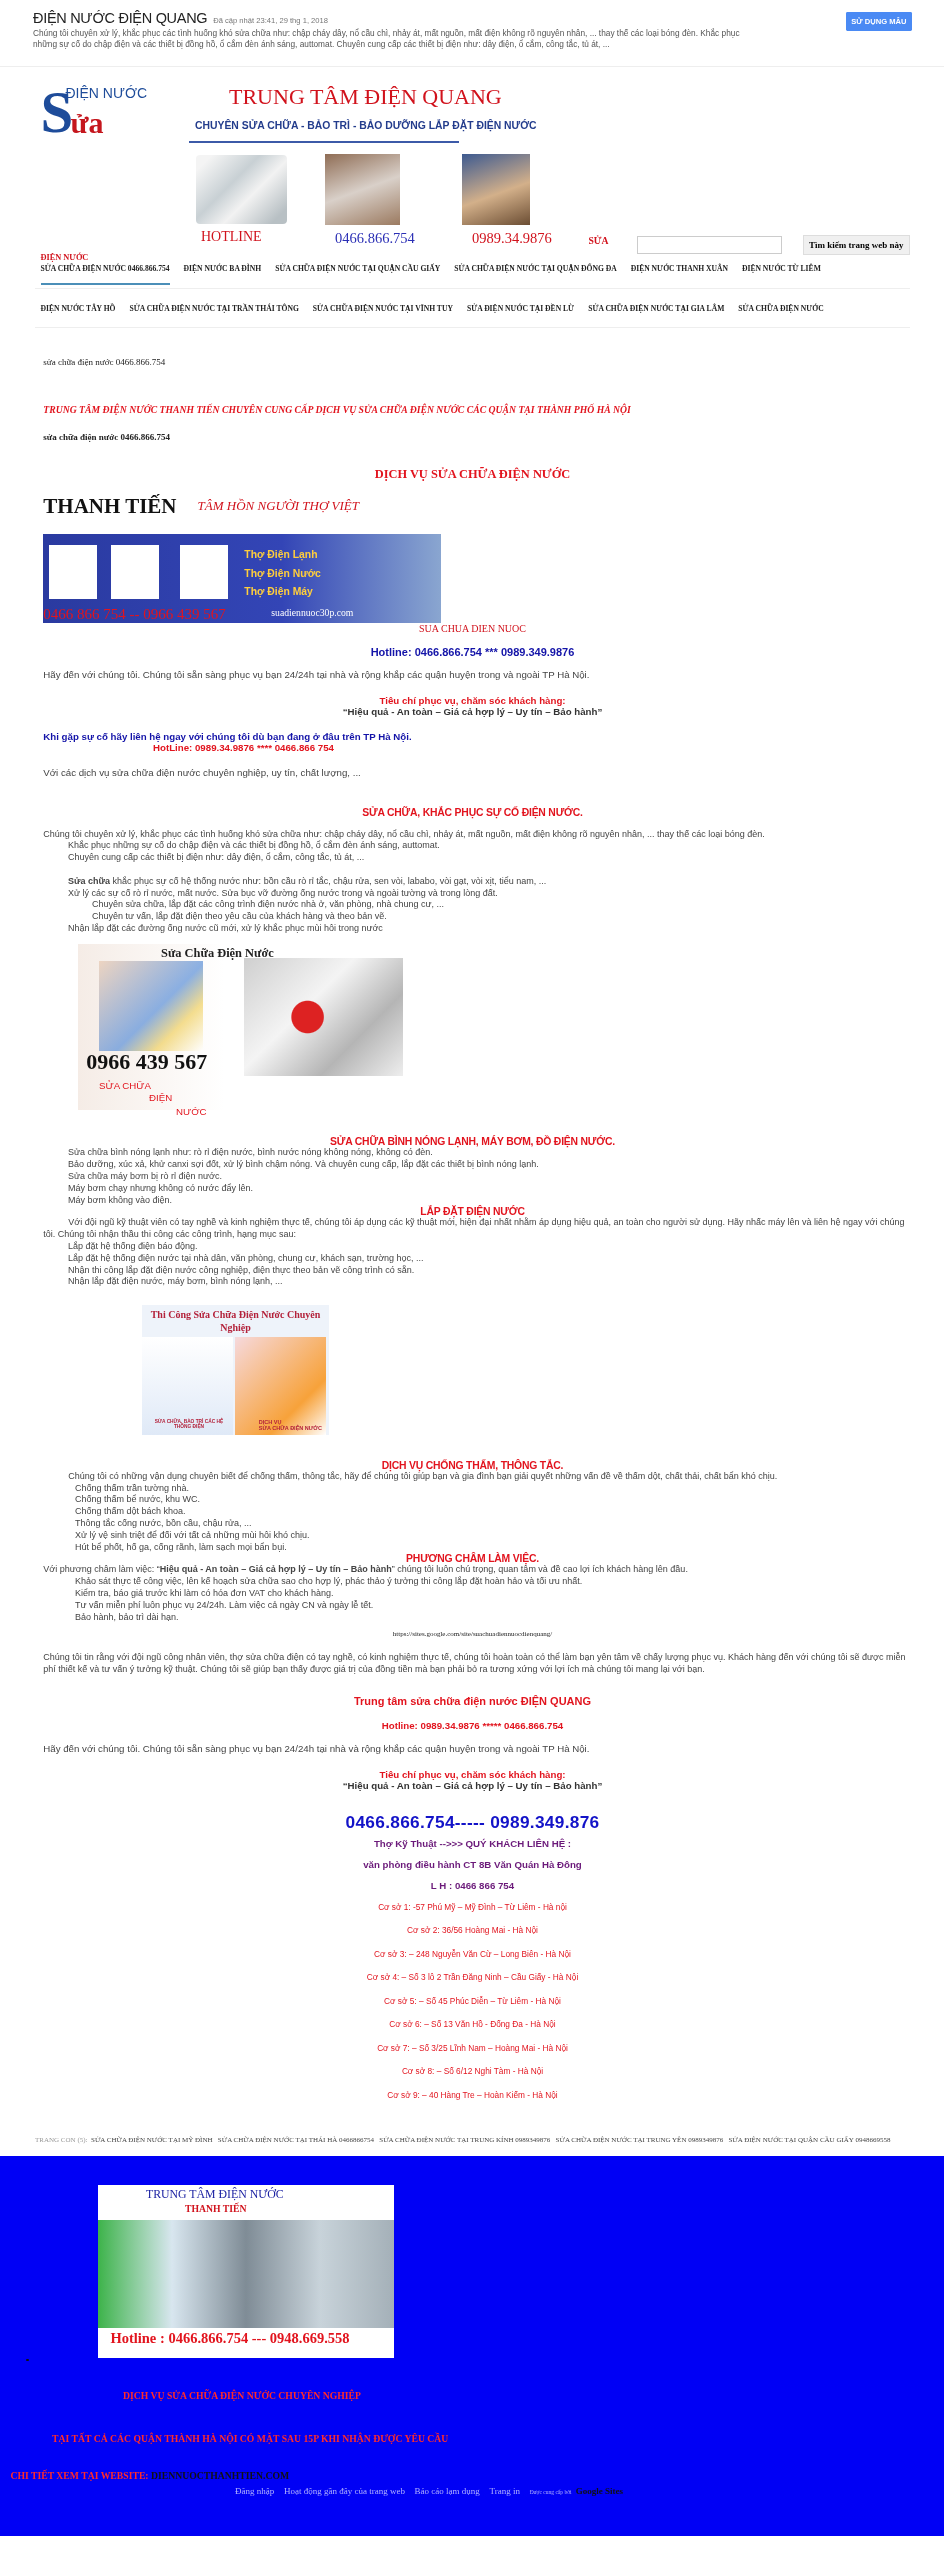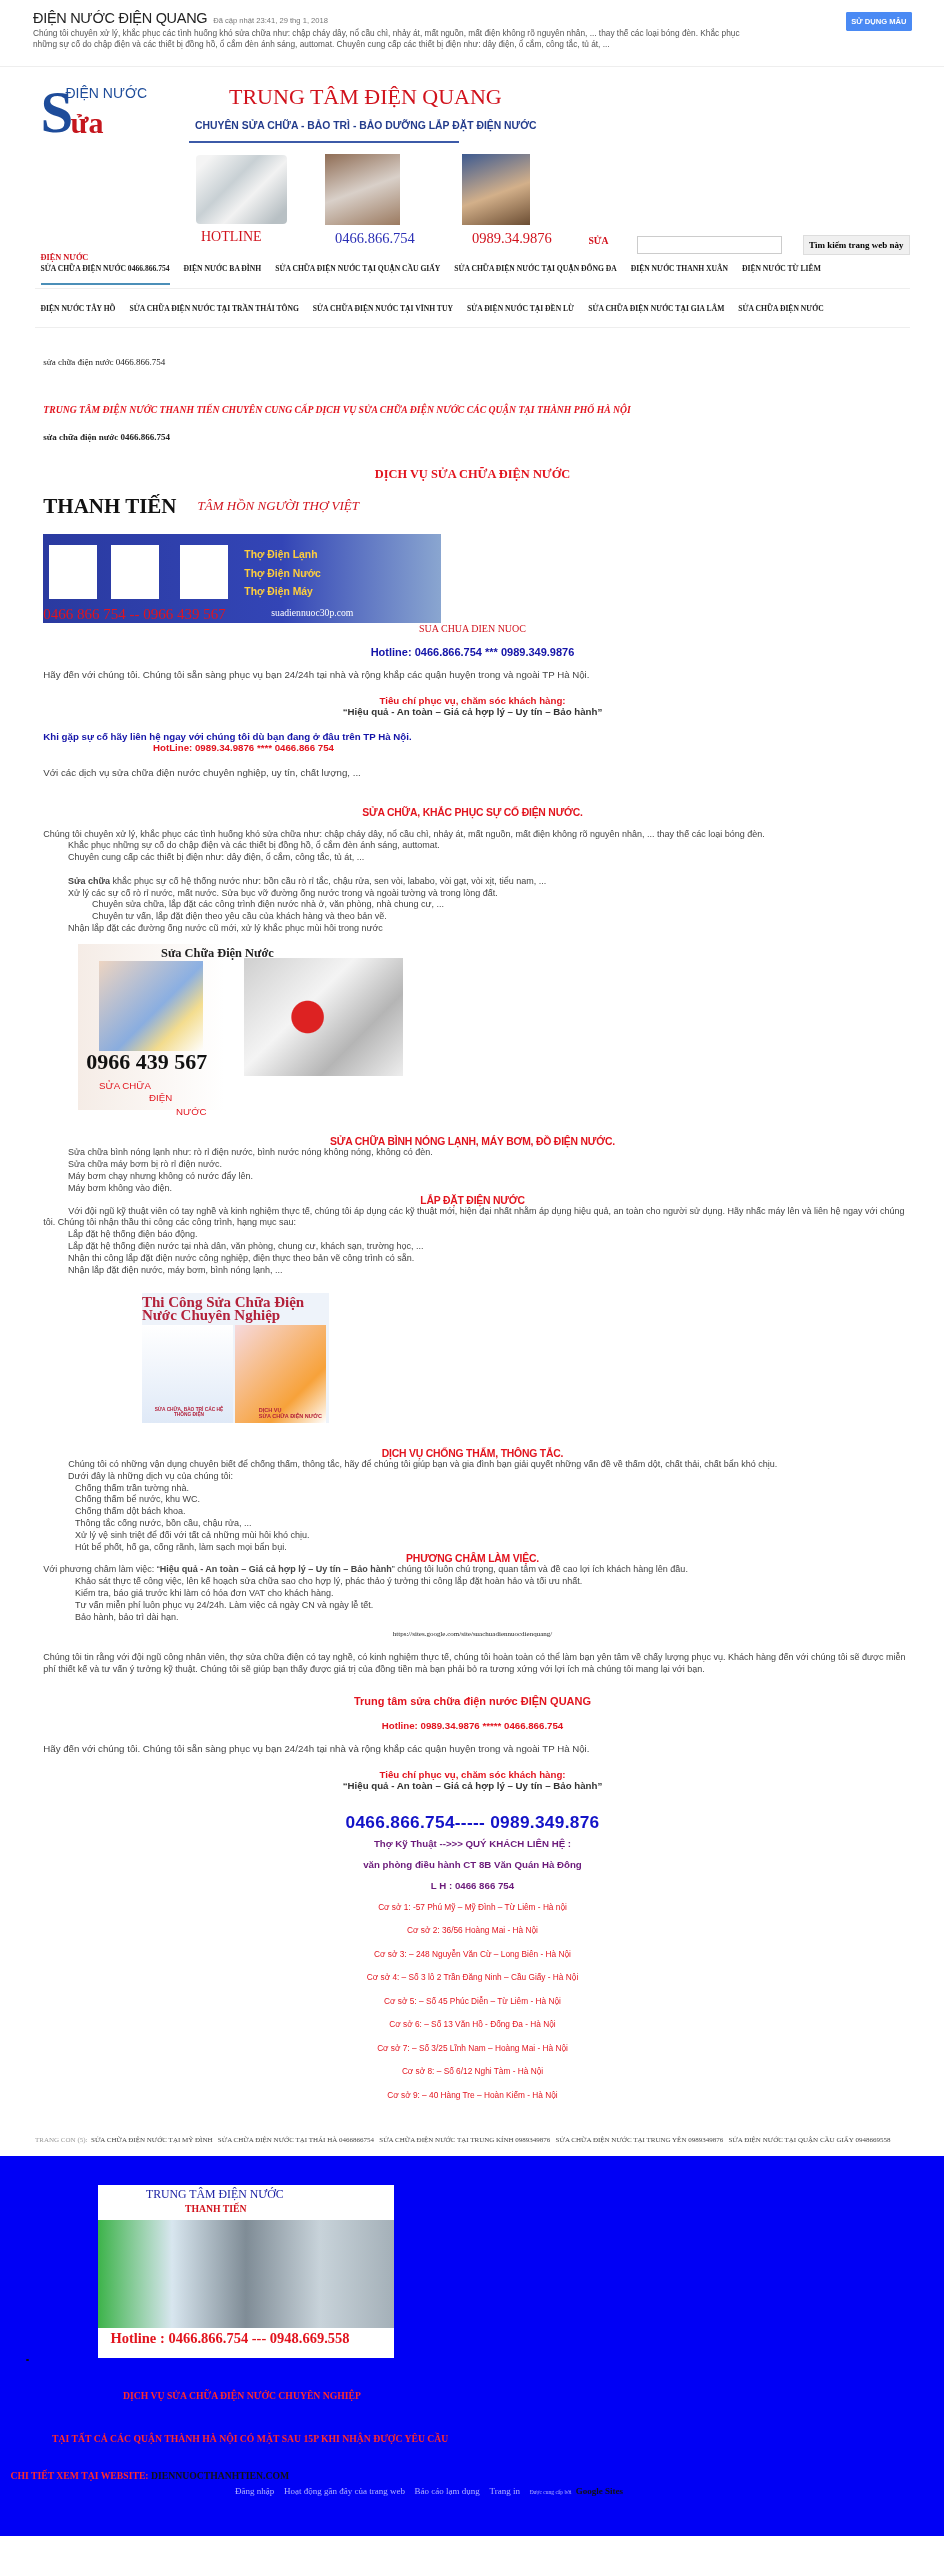--- a/index.html
+++ b/index.html
@@ -56,21 +56,21 @@
   .blue-b { color: #1313a8; font-weight: bold; }
   .img2 { margin: 9.7px 0 0 43px; width: 325px; height: 166px; position: relative; background: linear-gradient(90deg, #f5ece6, #fff 45%, #fff); }
   .img2 .t { position: absolute; left: 83px; top: 1.4px; font-family: "Liberation Serif", serif; font-weight: bold; font-size: 12.4px; }
   .img2 .ph { position: absolute; left: 8.3px; top: 105px; font-family: "Liberation Serif", serif; font-weight: bold; font-size: 22px; color: #111; }
   .img2 .s1 { position: absolute; left: 21px; top: 136px; font-size: 9.7px; color: #e2141e; }
   .img2 .s2 { position: absolute; left: 71px; top: 148px; font-size: 9.7px; color: #e2141e; }
   .img2 .s3 { position: absolute; left: 98px; top: 162px; font-size: 9.7px; color: #e2141e; }
   .img2 .wires { position: absolute; left: 21px; top: 16.6px; width: 104px; height: 90px; background: linear-gradient(135deg, #e9c9b0, #5a8fd8 55%, #f0d060 75%, #fff); opacity: .7; }
   .img2 .valves { position: absolute; left: 166px; top: 14px; width: 159px; height: 118px; background: radial-gradient(circle at 40% 50%, #d22 0 14%, transparent 15%), linear-gradient(135deg, #cfcfcf, #f4f4f4 40%, #b5b5b5 70%, #eee); }
   .img3 { margin: 16.6px 0 0 107px; width: 187px; height: 130px; background: #eef3fa; position: relative; }
-  .img3 .t { font-family: "Liberation Serif", serif; color: #b3213a; font-weight: bold; font-size: 15px; padding-top: 2.8px; line-height: 13px; }
+  .img3 .t { font-family: "Liberation Serif", serif; color: #b3213a; font-weight: bold; font-size: 10px; text-align: center; padding-top: 2.8px; line-height: 13px; }
   .img3 .l { position: absolute; left: 0; top: 32px; width: 91px; height: 98px; background: linear-gradient(180deg, #fff, #dfe9f7); }
   .img3 .r { position: absolute; right: 2.8px; top: 32px; width: 91px; height: 98px; background: linear-gradient(135deg, #f6d9dd, #f7a23a 70%, #fff); }
   .img3 .cap1 { position: absolute; left: 5.5px; bottom: 5.5px; font-size: 4.8px; color: #b3213a; font-weight: bold; text-align: center; width: 83px; }
   .img3 .cap2 { position: absolute; right: 7px; bottom: 4.1px; font-size: 5.5px; color: #b3213a; font-weight: bold; }
   .sec2-h { font-size: 10.4px; text-align: center; color: #e2141e; font-weight: bold; letter-spacing: -0.2px; }
   .contact { text-align: center; margin-top: 21px; }
   .contact .big { font-size: 17.3px; color: #1313c8; font-weight: bold; letter-spacing: 0.3px; }
   .contact .pur { color: #6b1a7a; font-weight: bold; font-size: 9.7px; line-height: 21px; }
   .contact .addr { color: #e2141e; font-size: 8.3px; line-height: 23.5px; }
   .subpages { font-family: "Liberation Serif", serif; font-size: 7px; color: #444; margin-top: 28px; line-height: 10.4px; padding-bottom: 9.7px; }
@@ -192,20 +192,21 @@
     <div class="valves"></div>
     <div class="t">Sửa Chữa Điện Nước</div>
     <div class="ph">0966 439 567</div>
     <div class="s1">SỬA CHỮA</div>
     <div class="s2">ĐIỆN</div>
     <div class="s3">NƯỚC</div>
   </div>
 
   <div class="sec2-h" style="margin-top:26px">SỬA CHỮA BÌNH NÓNG LẠNH, MÁY BƠM, ĐỒ ĐIỆN NƯỚC.</div>
   <div class="body-text indent1">Sửa chữa bình nóng lạnh như: rò rỉ điện nước, bình nước nóng không nóng, không có đèn.</div>
+  <div class="body-text indent1">Bảo dưỡng, xúc xả, khử canxi sợi đốt, xử lý bình chậm nóng. Và chuyên cung cấp, lắp đặt các thiết bị bình nóng lạnh.</div>
   <div class="body-text indent1">Sửa chữa máy bơm bị rò rỉ điện nước.</div>
   <div class="body-text indent1">Máy bơm chạy nhưng không có nước đẩy lên.</div>
   <div class="body-text indent1">Máy bơm không vào điện.</div>
 
   <div class="sec2-h">LẮP ĐẶT ĐIỆN NƯỚC</div>
   <div class="body-text" style="padding-left:8.3px;text-indent:25px;width:878px">Với đội ngũ kỹ thuật viên có tay nghề và kinh nghiệm thực tế, chúng tôi áp dụng các kỹ thuật mới, hiện đại nhất nhằm áp dụng hiệu quả, an toàn cho người sử dụng. Hãy nhấc máy lên và liên hệ ngay với chúng tôi. Chúng tôi nhận thầu thi công các công trình, hạng mục sau:</div>
   <div class="body-text indent1">Lắp đặt hệ thống điện báo động.</div>
   <div class="body-text indent1">Lắp đặt hệ thống điện nước tại nhà dân, văn phòng, chung cư, khách sạn, trường học, ...</div>
   <div class="body-text indent1">Nhận thi công lắp đặt điện nước công nghiệp, điện thực theo bản vẽ công trình có sẵn.</div>
   <div class="body-text indent1">Nhận lắp đặt điện nước, máy bơm, bình nóng lạnh, ...</div>
@@ -216,21 +217,20 @@
     <div class="r"></div>
     <div class="cap1">SỬA CHỮA, BẢO TRÌ CÁC HỆ THỐNG ĐIỆN</div>
     <div class="cap2">
         <div>DỊCH VỤ</div>
         <div>SỬA CHỮA ĐIỆN NƯỚC</div>
       </div>
   </div>
 
   <div class="sec2-h" style="margin-top:25px">DỊCH VỤ CHỐNG THẤM, THÔNG TẮC.</div>
   <div class="body-text" style="padding-left:8.3px;text-indent:25px;width:878px">Chúng tôi có những vận dụng chuyên biết để chống thấm, thông tắc, hãy để chúng tôi giúp bạn và gia đình bạn giải quyết những vấn đề về thấm dột, chất thải, chất bẩn khó chịu.</div>
-  <div class="body-text indent1">Dưới đây là những dịch vụ của chúng tôi:</div>
   <div class="body-text" style="padding-left:40px">Chống thấm trần tường nhà.</div>
   <div class="body-text" style="padding-left:40px">Chống thấm bể nước, khu WC.</div>
   <div class="body-text" style="padding-left:40px">Chống thấm dột bách khoa.</div>
   <div class="body-text" style="padding-left:40px">Thông tắc cống nước, bồn cầu, chậu rửa, ...</div>
   <div class="body-text" style="padding-left:40px">Xử lý vệ sinh triệt để đối với tất cả những mùi hôi khó chịu.</div>
   <div class="body-text" style="padding-left:40px">Hút bể phốt, hố ga, cống rãnh, làm sạch mọi bẩn bụi.</div>
 
   <div class="sec2-h">PHƯƠNG CHÂM LÀM VIỆC.</div>
   <div class="body-text" style="padding-left:8.3px"><span>Với phương châm làm việc: “</span><b>Hiệu quả - An toàn – Giá cả hợp lý – Uy tín – Bảo hành</b><span>” chúng tôi luôn chú trọng, quan tâm và đề cao lợi ích khách hàng lên đầu.</span></div>
   <div class="body-text" style="padding-left:40px">Khảo sát thực tế công việc, lên kế hoạch sửa chữa sao cho hợp lý, phác thảo ý tưởng thi   công lắp đặt hoàn hảo và tối ưu nhất.</div>

